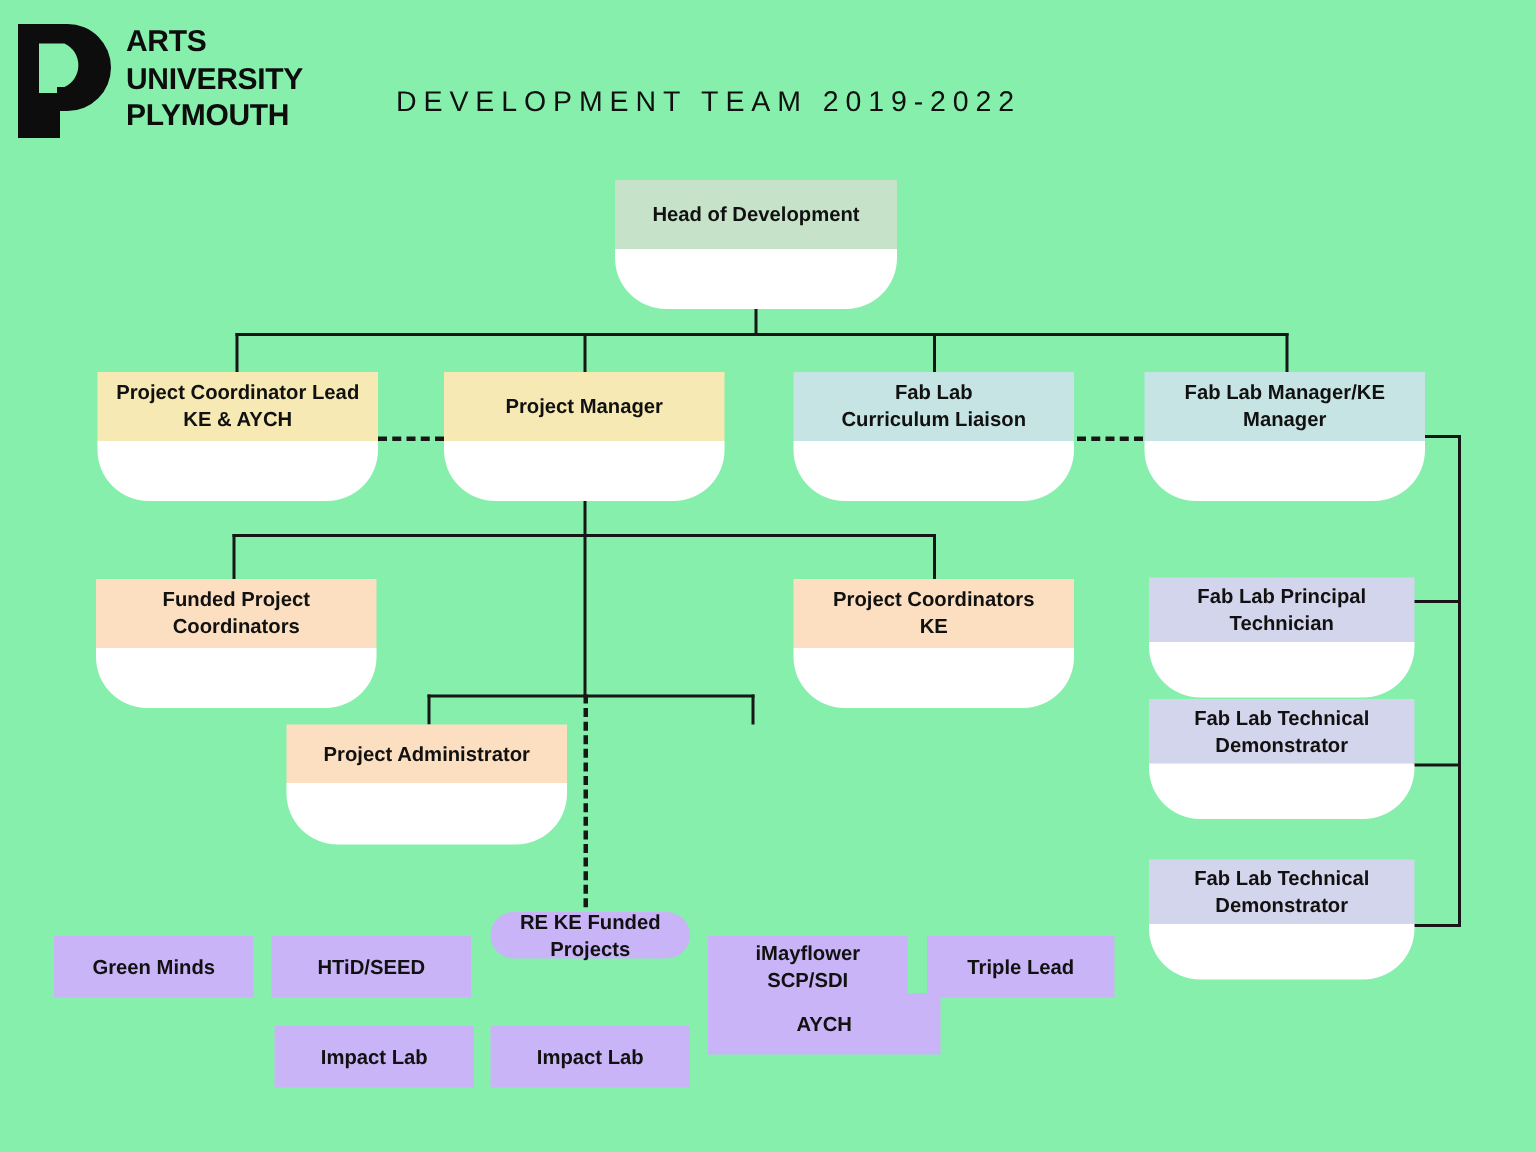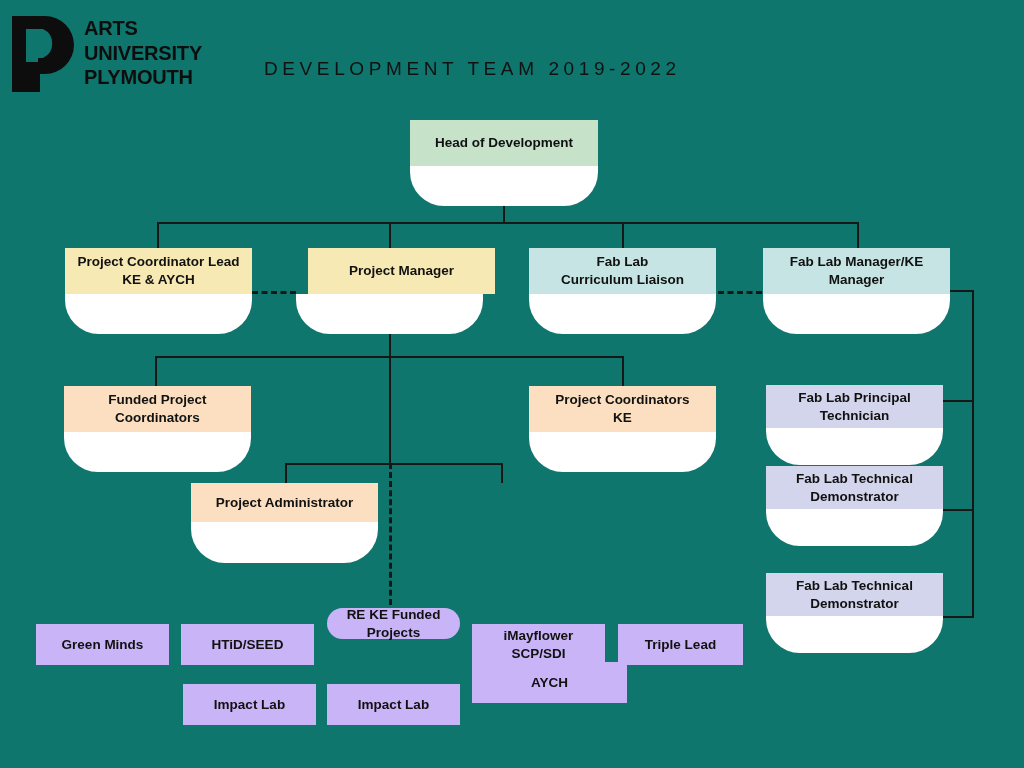--- a/index.html
+++ b/index.html
@@ -8,21 +8,21 @@
     padding: 0;
     background: #f4efe9;
   }
   body {
     font-family: "Liberation Sans", sans-serif;
   }
   #canvas {
     position: relative;
     width: 1024px;
     height: 768px;
-    background: #0f766e;
+    background: #86efac;
     overflow: hidden;
   }
 
   
   #logo-block {
     position: absolute;
     left: 12px;
     top: 14px;
     width: 210px;
     height: 80px;
@@ -183,21 +183,21 @@
     </div>
     <div class="tray"></div>
   </div>
 
   <div class="node" style="left:410px; top:120px; width:188px; height:86px;">
     <div class="cap" style="background:#c6e3ca;">Head of Development</div>
     <div class="tray"></div>
   </div>
 
   <div class="node" style="left:296px; top:248px; width:187px; height:78px;">
-    <div class="cap" style="background:#f7e9b3; height:46px;margin-left:12px;">Project Manager</div>
+    <div class="cap" style="background:#f7e9b3; height:46px;">Project Manager</div>
     <div class="tray"></div>
   </div>
 
   <div class="node" style="left:529px; top:248px; width:187px; height:78px;">
     <div class="cap" style="background:#c6e4e3; height:46px;">
       <div>
         <div>Fab Lab</div>
         <div>Curriculum Liaison</div>
       </div>
     </div>

